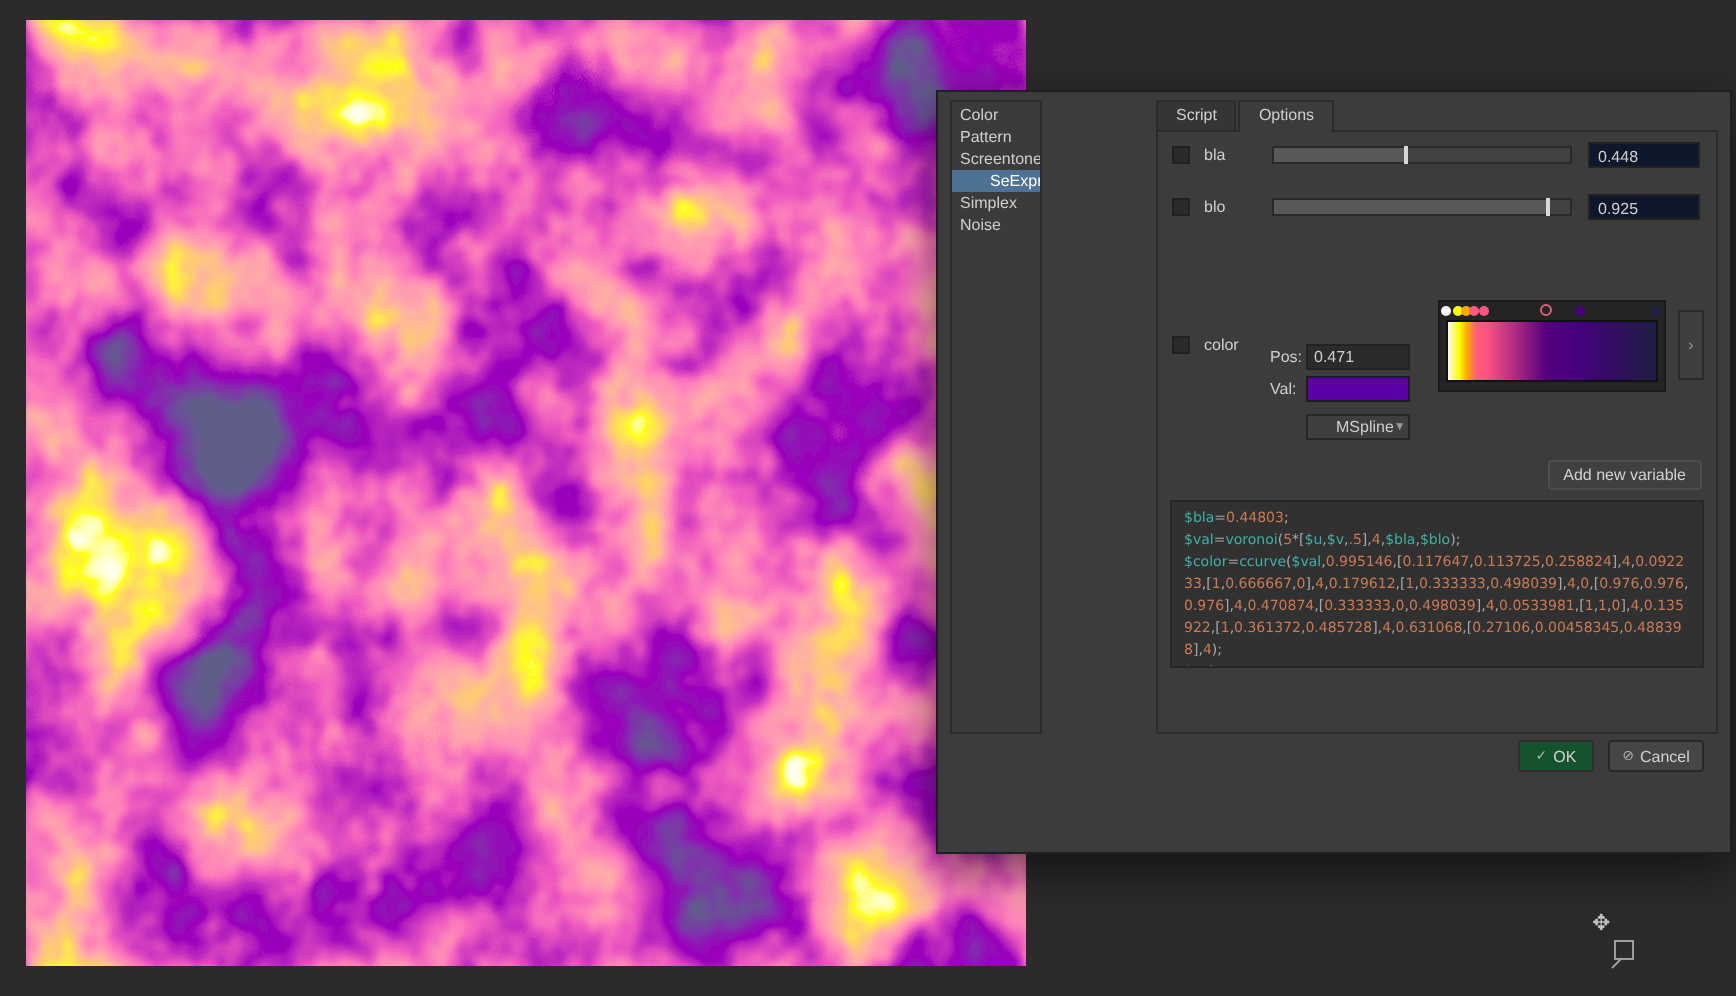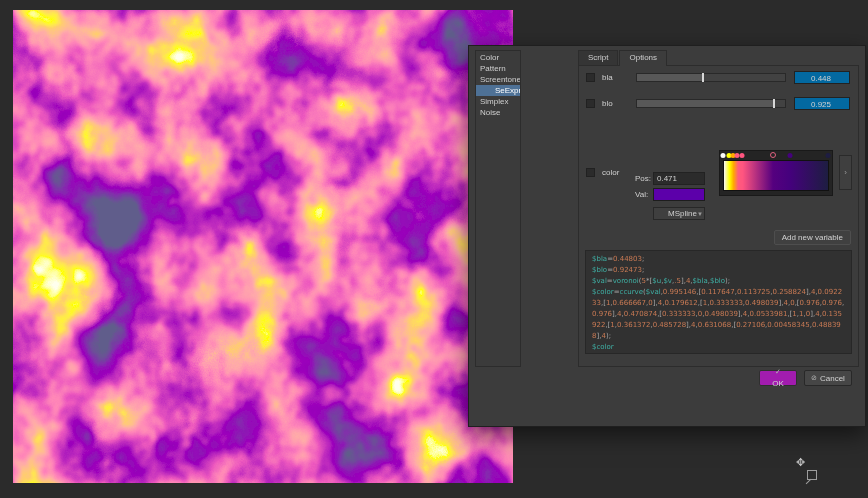--- a/index.html
+++ b/index.html
@@ -69,22 +69,22 @@
   .btn.small { height:15px; padding:1px 7px; }
   .btn.flat { background:#404040; border-color:#4e4e4e; }
 
   .var-row { display:flex; align-items:center; margin-bottom:13px; }
   .cb { width:9px; height:9px; background:#2b2b2b; border:1px solid #212121; margin:0 7px 0 1px; flex:none; }
   .var-label { width:34px; color:#d0d0d0; }
   .slider { position:relative; width:150px; height:9px; background:#424242; border:1px solid #292929; margin-right:8px; }
   .slider .fill { position:absolute; left:0; top:0; bottom:0; background:#585858; }
   .slider .handle { position:absolute; top:-1px; bottom:-1px; width:2px; background:#d8d8d8; }
   .num-box {
-    width:56px; height:13px; line-height:11px; background:#0369a1;
-    border:1px solid #222; color:#d0d0d0; padding:1px 16px;
+    width:56px; height:13px; line-height:11px; background:#0f172a;
+    border:1px solid #222; color:#d0d0d0; padding:1px 4px;
   }
 
   .color-row { display:flex; align-items:center; margin-top:2px; }
   .color-left { display:flex; align-items:center; width:50px; }
   .mid-col { width:76px; display:flex; flex-direction:column;margin-top:47px; }
   .mid-row { display:flex; align-items:center; margin-bottom:3px; }
   .mid-label { width:18px; color:#cfcfcf; }
   .mid-row input {
     width:52px; height:13px; background:#2b2b2b; border:1px solid #222;
     color:#d0d0d0; font-family:inherit; font-size:8px; padding:0 3px; outline:none;
@@ -106,32 +106,32 @@
   .dot.ring { background:transparent !important; border:1px solid #e06080; width:6px; height:6px; top:0; }
   .ramp { height:31px; border:1px solid #111; }
   .next-btn {
     margin-left:6px; width:13px; height:35px; background:#3f3f3f;
     border:1px solid #2a2a2a; color:#9a9a9a; font-size:8px;
     display:flex; align-items:center; justify-content:center; align-self:center;
   }
 
   .add-row { text-align:right; margin:10px 1px 5px 0; }
   .script-editor {
-    height:104px; background:#313131; border:1px solid #272727;
+    height:84px; background:#313131; border:1px solid #272727;
     padding:3px 6px; overflow:hidden;
     font-family:"DejaVu Sans", sans-serif; font-size:7px; line-height:11px;
     color:#a8a8a8; word-break:break-all;
   }
   .sx-v { color:var(--sx-v,#3fb0a5); }
   .sx-n { color:var(--sx-n,#c97a54); }
 
   .footer { display:flex; justify-content:flex-end; gap:7px; padding:3px 7px 0 0; }
   .footer .btn { width:38px; }
   .footer .btn.cancel { width:48px; }
-  .footer .btn.ok { background:#a21caf; border-color:#2f2f2f;flex-direction:column; }
+  .footer .btn.ok { background:#14532d; border-color:#2f2f2f; }
   .btn .g { font-size:7px; color:#b5b5b5; }
 
   
   .cursor-move { position:absolute; left:796px; top:457px; color:#c0c0c0; font-size:11px; line-height:11px; }
   .cursor-frame {
     position:absolute; left:807px; top:470px; width:10px; height:10px;
     border:1px solid #9d9d9d;
   }
   .cursor-frame::before {
     content:""; position:absolute; left:-3px; bottom:-3px; width:7px; height:1px;
@@ -234,21 +234,20 @@
               </div>
               <div class="next-btn">›</div>
             </div>
 
             <div class="add-row">
               <button class="btn small flat">Add new variable</button>
             </div>
 
             <div class="script-editor" id="script-editor">
                 <div><span class="sx-v">$bla</span>=<span class="sx-n">0.44803</span>;</div>
-                <div><span class="sx-v">$blo</span>=<span class="sx-n">0.92473</span>;</div>
                 <div><span class="sx-v">$val</span>=<span class="sx-v">voronoi</span>(<span class="sx-n">5</span>*[<span class="sx-v">$u</span>,<span class="sx-v">$v</span>,<span class="sx-n">.5</span>],<span class="sx-n">4</span>,<span class="sx-v">$bla</span>,<span class="sx-v">$blo</span>);</div>
                 <div><span class="sx-v">$color</span>=<span class="sx-v">ccurve</span>(<span class="sx-v">$val</span>,<span class="sx-n">0.995146</span>,[<span class="sx-n">0.117647</span>,<span class="sx-n">0.113725</span>,<span class="sx-n">0.258824</span>],<span class="sx-n">4</span>,<span class="sx-n">0.092233</span>,[<span class="sx-n">1</span>,<span class="sx-n">0.666667</span>,<span class="sx-n">0</span>],<span class="sx-n">4</span>,<span class="sx-n">0.179612</span>,[<span class="sx-n">1</span>,<span class="sx-n">0.333333</span>,<span class="sx-n">0.498039</span>],<span class="sx-n">4</span>,<span class="sx-n">0</span>,[<span class="sx-n">0.976</span>,<span class="sx-n">0.976</span>,<span class="sx-n">0.976</span>],<span class="sx-n">4</span>,<span class="sx-n">0.470874</span>,[<span class="sx-n">0.333333</span>,<span class="sx-n">0</span>,<span class="sx-n">0.498039</span>],<span class="sx-n">4</span>,<span class="sx-n">0.0533981</span>,[<span class="sx-n">1</span>,<span class="sx-n">1</span>,<span class="sx-n">0</span>],<span class="sx-n">4</span>,<span class="sx-n">0.135922</span>,[<span class="sx-n">1</span>,<span class="sx-n">0.361372</span>,<span class="sx-n">0.485728</span>],<span class="sx-n">4</span>,<span class="sx-n">0.631068</span>,[<span class="sx-n">0.27106</span>,<span class="sx-n">0.00458345</span>,<span class="sx-n">0.488398</span>],<span class="sx-n">4</span>);</div>
                 <div><span class="sx-v">$color</span></div>
               </div>
           </div>
         </div>
       </div>
 
       <div class="footer">
         <button class="btn ok">

